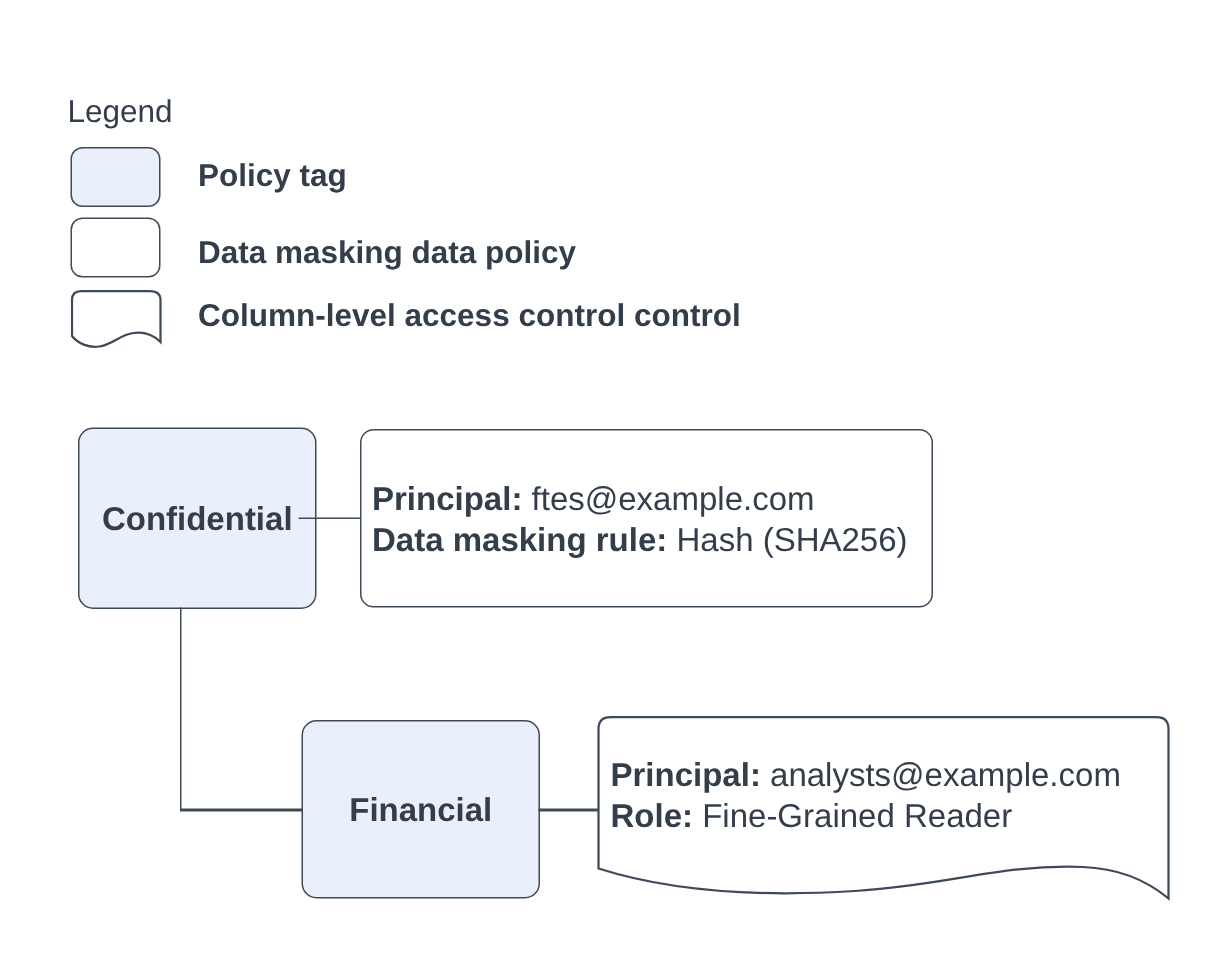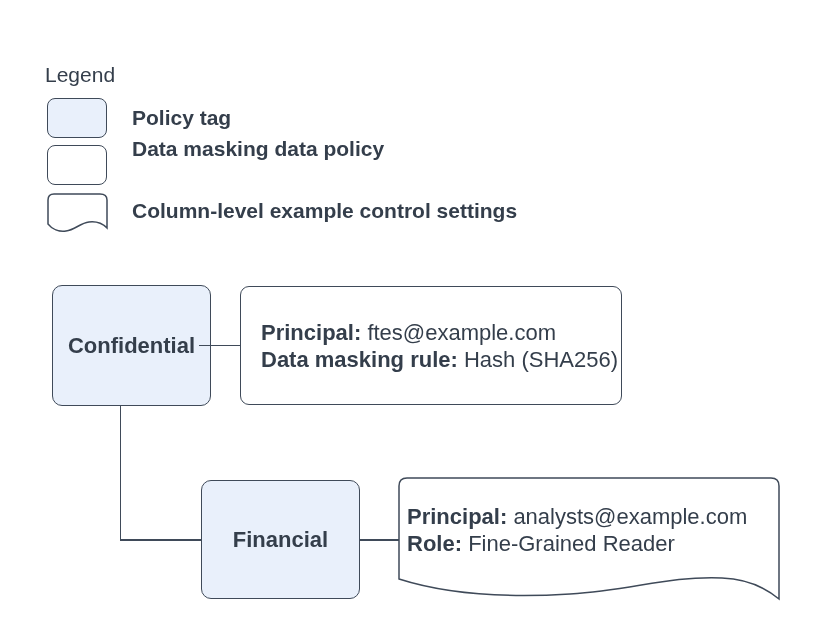--- a/index.html
+++ b/index.html
@@ -44,21 +44,21 @@
     background:var(--blue);
     display:flex;align-items:center;justify-content:center;
     font-size:22px;font-weight:bold;
   }
   .policy-box{
     box-sizing:border-box;
     border:1.5px solid var(--stroke);
     border-radius:9px;
     background:#fff;
     display:flex;flex-direction:column;justify-content:center;
-    padding-left:20px;
+    padding-left:7px;
     font-size:22px;line-height:27px;
     white-space:nowrap;
   }
   .field b{font-weight:bold;}
   .doc-shape{left:398px;top:477px;width:382px;height:124px;}
   .doc-shape svg{display:block;}
   .doc-text{
     position:absolute;left:9px;top:26px;
     font-size:22px;line-height:27px;white-space:nowrap;
   }
@@ -69,28 +69,28 @@
 <body>
 
 <div id="canvas">
 
   <div class="abs legend-title">Legend</div>
 
   <div class="abs swatch blue" style="left:47px;top:98px;"></div>
   <div class="abs legend-label" style="top:105px;text-align:right;">Policy tag</div>
 
   <div class="abs swatch" style="left:47px;top:145px;"></div>
-  <div class="abs legend-label" style="top:136px;">Data masking data policy</div>
+  <div class="abs legend-label" style="top:156px;">Data masking data policy</div>
 
   <div class="abs" style="left:47px;top:193px;width:61px;height:40px;">
     <svg width="61" height="40" viewBox="0 0 61 40">
       <path d="M 7 1 H 53 Q 60 1 60 7 V 35 C 56 31 50 28 42 29 C 33 30 28 37 19 38 C 12 39 5 36 1 31 V 7 Q 1 1 7 1 Z" fill="#ffffff" stroke="#3f4a59" stroke-width="1.5"></path>
     </svg>
   </div>
-  <div class="abs legend-label" style="top:198px;">Column-level example control settings</div>
+  <div class="abs legend-label" style="top:198px;">Column-level access control control</div>
 
   <div class="abs tag" style="left:52px;top:285px;width:159px;height:121px;">
     <span>Confidential</span>
   </div>
 
   <div class="abs policy-box" style="left:240px;top:286px;width:382px;height:119px;">
     <div class="field">
       <b>Principal:</b>
       <span>ftes@example.com</span>
     </div>

